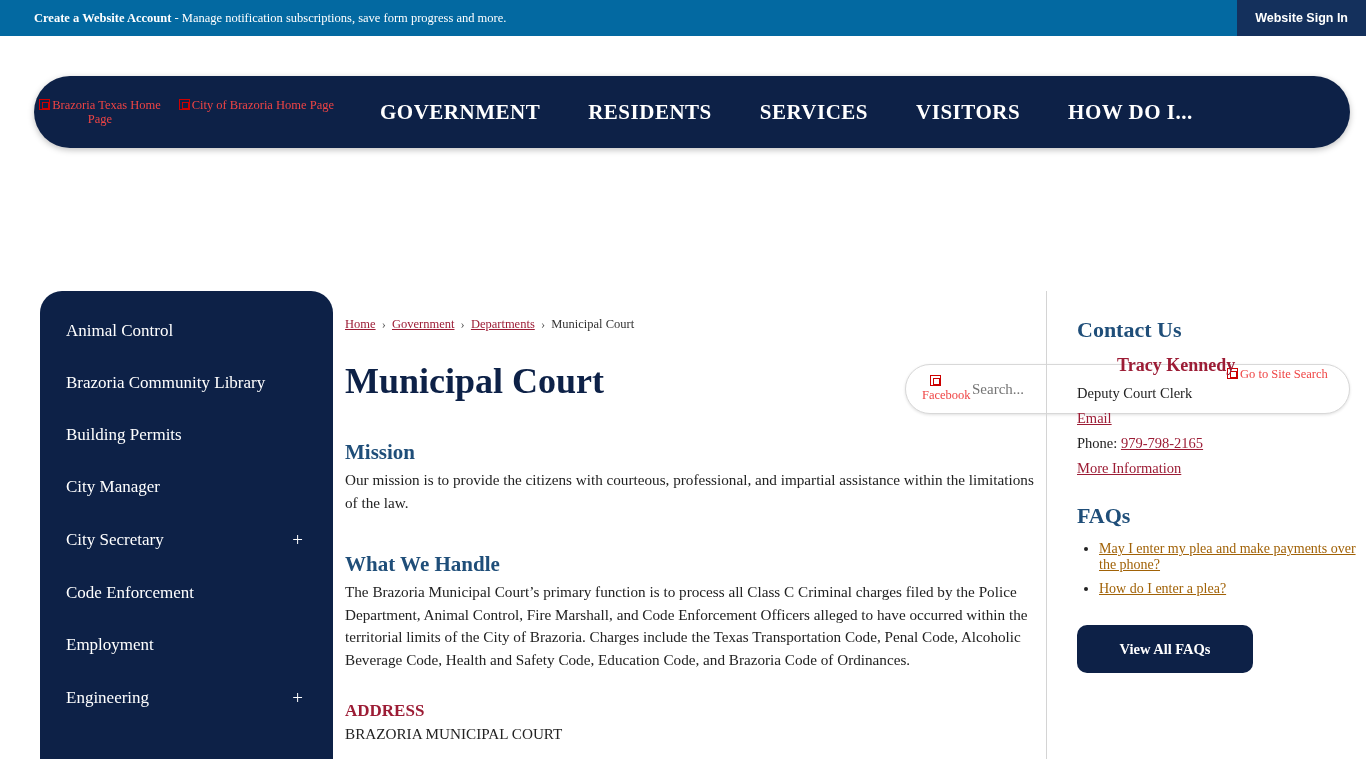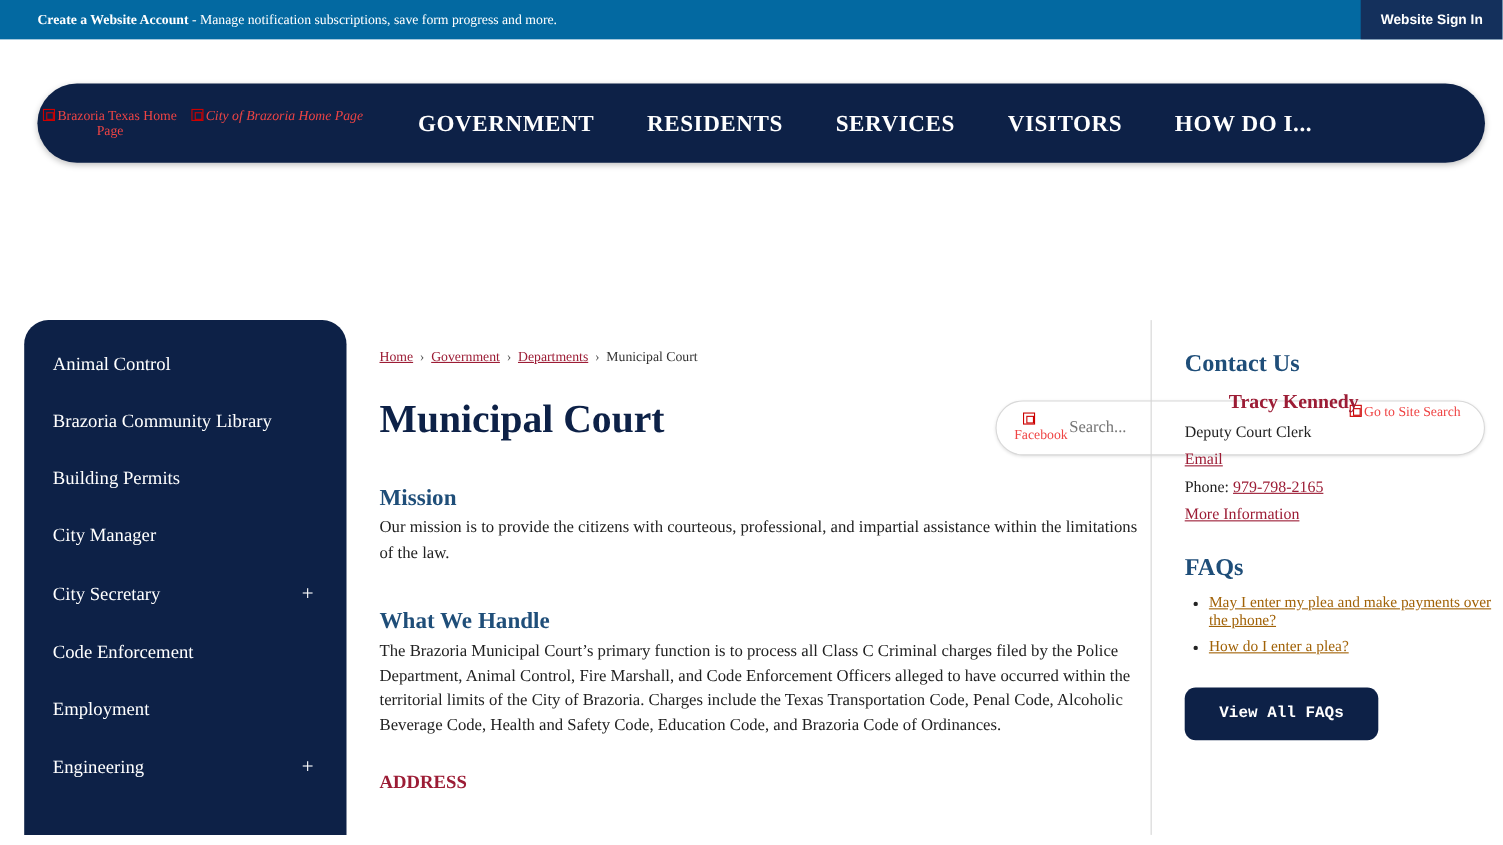--- a/index.html
+++ b/index.html
@@ -48,21 +48,21 @@
   .broken-img .bi-icon {
     display:inline-block; width:11px; height:11px;
     border:1px solid #cc0000; margin-right:2px;
     position:relative; vertical-align:-1px;
   }
   .broken-img .bi-icon:after {
     content:""; position:absolute; left:2px; top:2px;
     width:5px; height:5px; border:1px solid #cc0000;
   }
   .logo1 { width:148px; margin-left:-8px; text-align:center; }
-  .logo2 { width:160px; text-align:left;font-style:italic; }
+  .logo2 { width:160px; text-align:right; }
 
   .mainnav { display:flex; align-items:center; gap:0; margin-left:22px; }
   .mainnav a {
     color:#ffffff; text-decoration:none;
     font-family:"Liberation Serif", serif;
     font-weight:bold; font-size:21px;
     letter-spacing:0.5px;
     padding:0 24px;
     white-space:nowrap;
   }
@@ -89,21 +89,21 @@
     position:absolute; left:922px; top:198px;
     width:28px; text-align:center;
   }
   .gotosearch {
     position:absolute; left:1227px; top:191px;
   }
 
   
   .content { position:relative; }
   .sidebar {
-    position:absolute; left:22px; top:0;
+    position:absolute; left:40px; top:0;
     width:293px; height:468px;
     background:#0d2147;
     border-top-left-radius:22px;
     border-top-right-radius:22px;
     padding-top:14px;
   }
   .side-item {
     color:#ffffff;
     font-family:"Liberation Serif", serif;
     font-size:17px;
@@ -164,21 +164,21 @@
   .rc-line { font-size:14.5px; margin-bottom:8px; }
   .faq-list { margin:6px 0 0 0; padding-left:22px; }
   .faq-list li { margin-bottom:8px; font-size:14px; }
   .faq-list li a { color:#a16207; text-decoration:underline; }
   .viewall {
     margin-top:28px;
     width:176px; height:48px;
     background:#0d2147; color:#ffffff;
     border-radius:10px;
     display:flex; align-items:center; justify-content:center;
-    font-family:Liberation Mono, monospace;
+    font-family:Liberation Serif, serif;
     font-size:14.5px; font-weight:bold;
   }
 </style>
 </head>
 <body>
 
 <div class="topbar">
   <div class="left">
     <b>Create a Website Account</b><span> - Manage notification subscriptions, save form progress and more.</span>
   </div>
@@ -253,20 +253,21 @@
 
     <h1 class="page-title">Municipal Court</h1>
 
     <h2 class="section">Mission</h2>
     <p class="body">Our mission is to provide the citizens with courteous, professional, and impartial assistance within the limitations of the law.</p>
 
     <h2 class="section">What We Handle</h2>
     <p class="body">The Brazoria Municipal Court’s primary function is to process all Class C Criminal charges filed by the Police Department, Animal Control, Fire Marshall, and Code Enforcement Officers alleged to have occurred within the territorial limits of the City of Brazoria. Charges include the Texas Transportation Code, Penal Code, Alcoholic Beverage Code, Health and Safety Code, Education Code, and Brazoria Code of Ordinances.</p>
 
     <h3 class="addr">ADDRESS</h3>
+    <div class="addr-line">BRAZORIA MUNICIPAL COURT</div>
   </div>
 
   <div class="rightcol">
     <h2>Contact Us</h2>
     <div class="rc-name">Tracy Kennedy</div>
     <div class="rc-role">Deputy Court Clerk</div>
     <div class="rc-line"><a class="rc-link" href="#">Email</a></div>
     <div class="rc-line">
       <span>Phone: </span><a class="rc-link" href="#">979-798-2165</a>
     </div>

